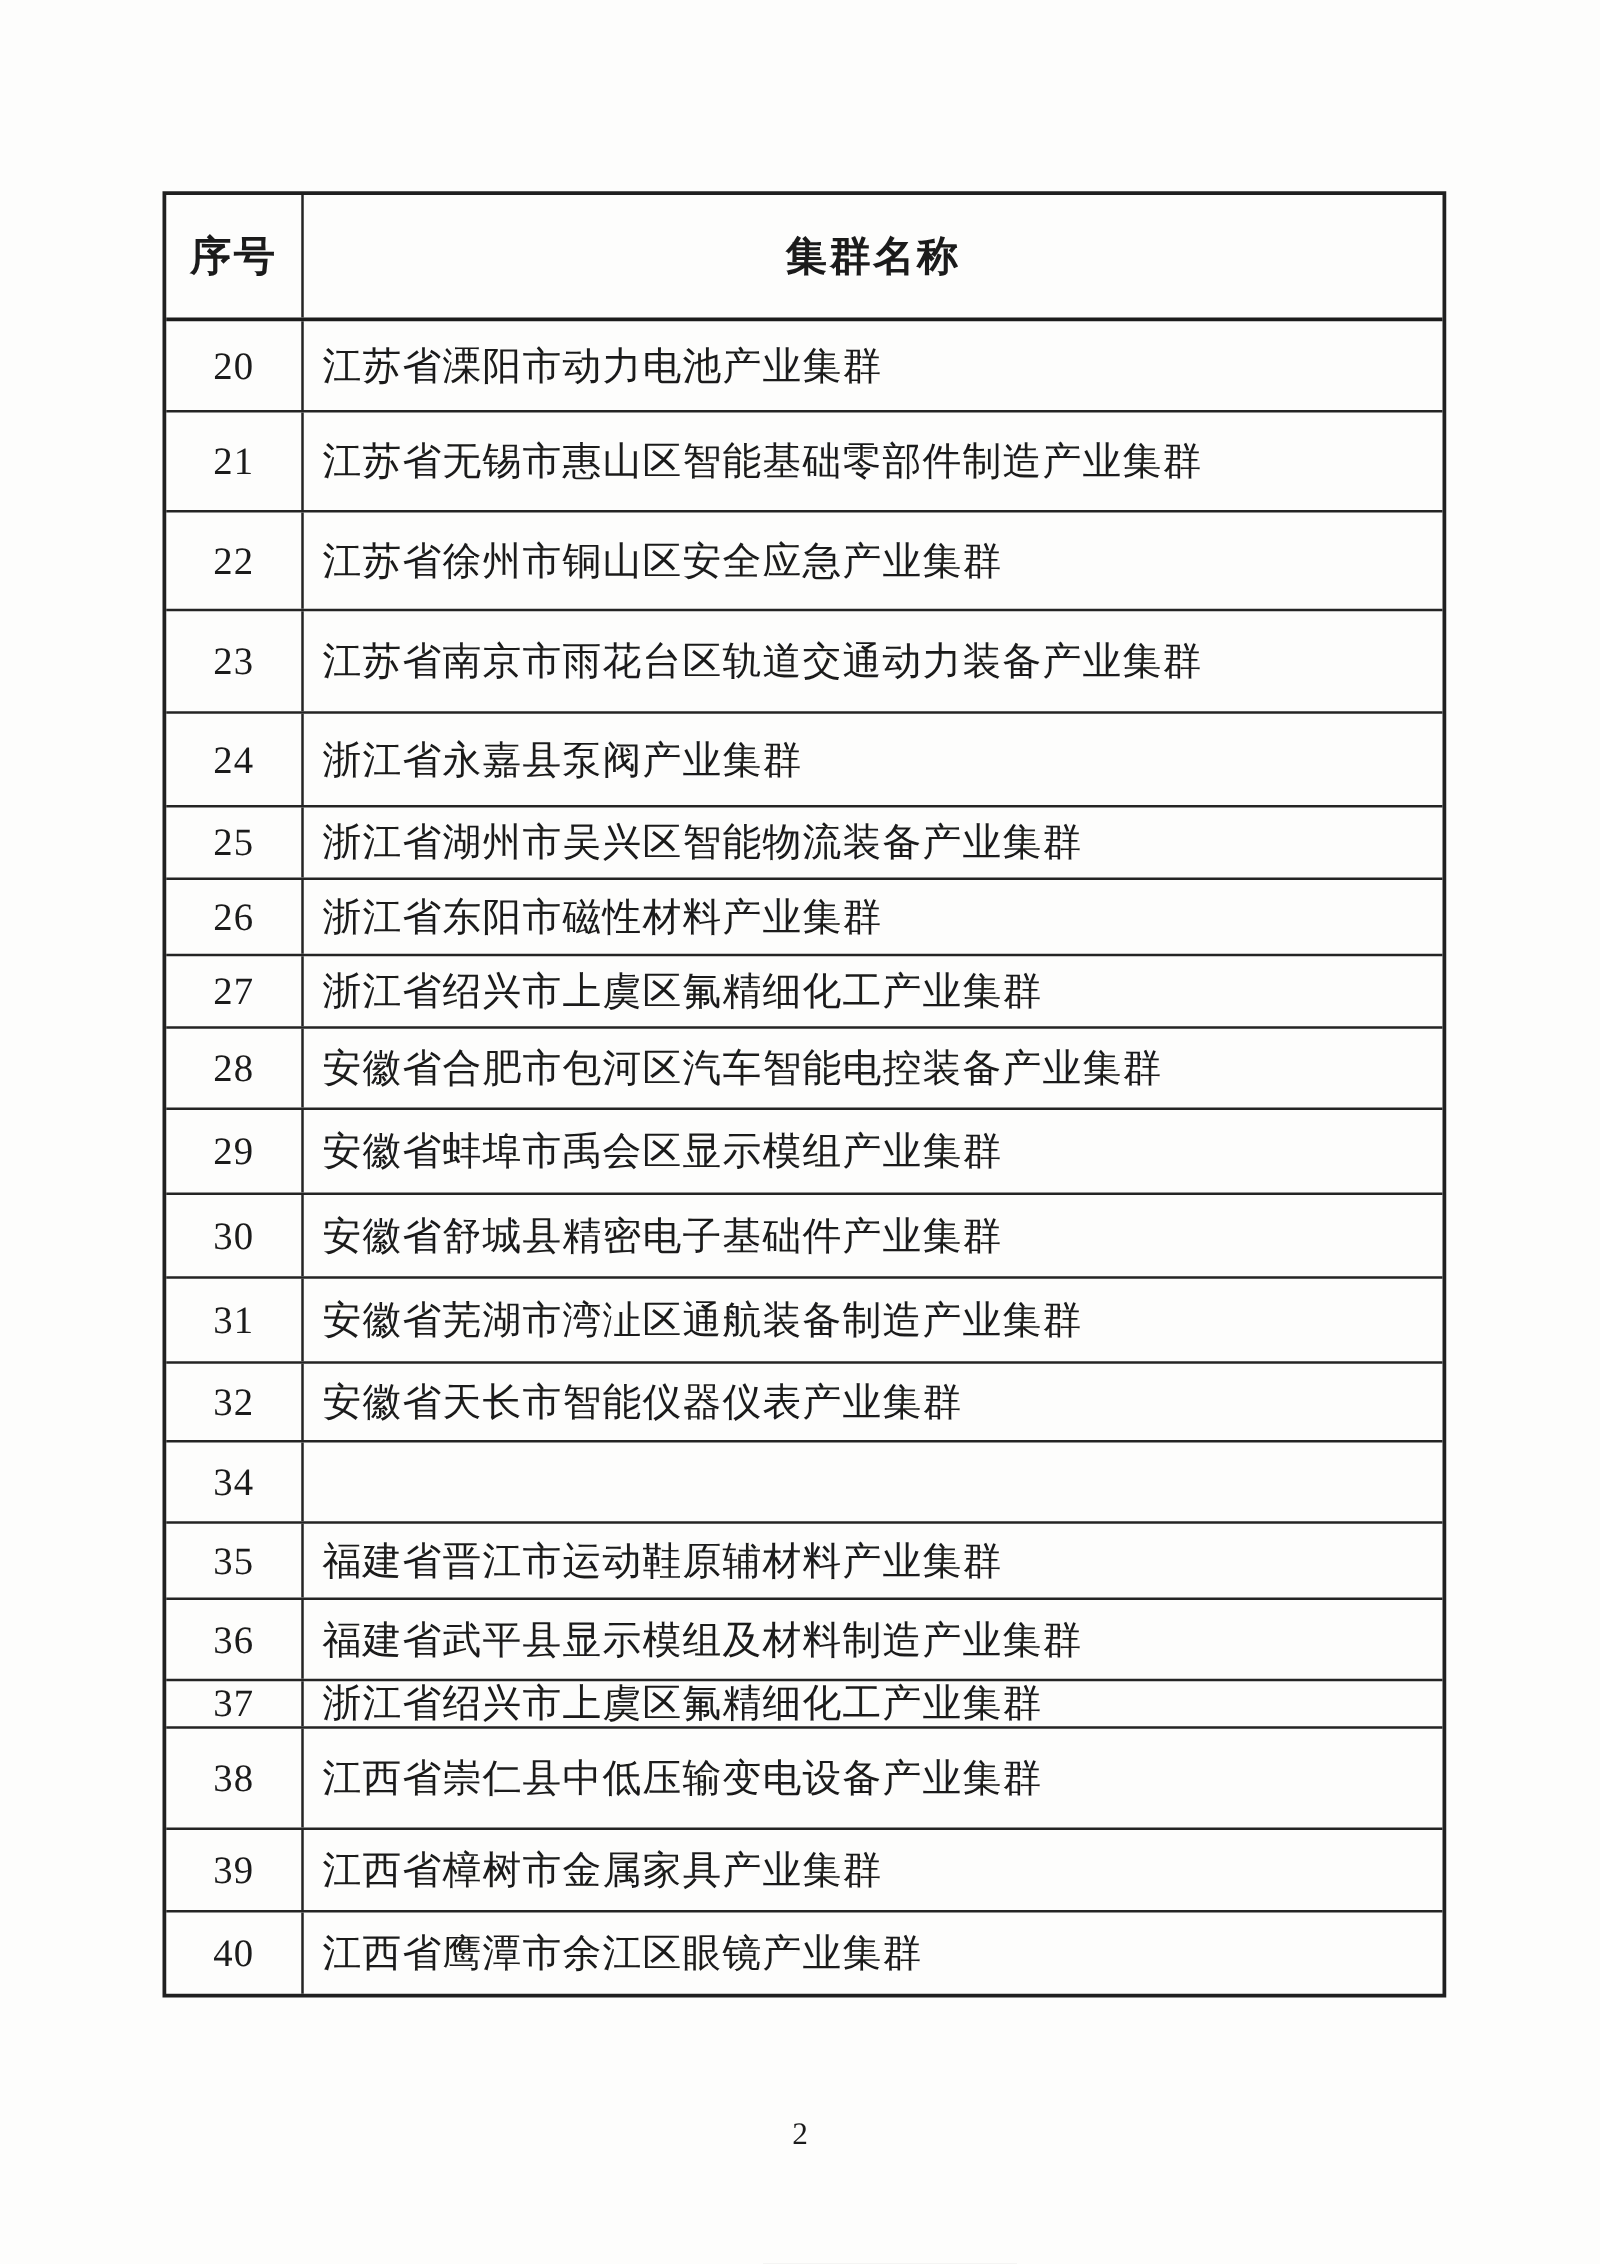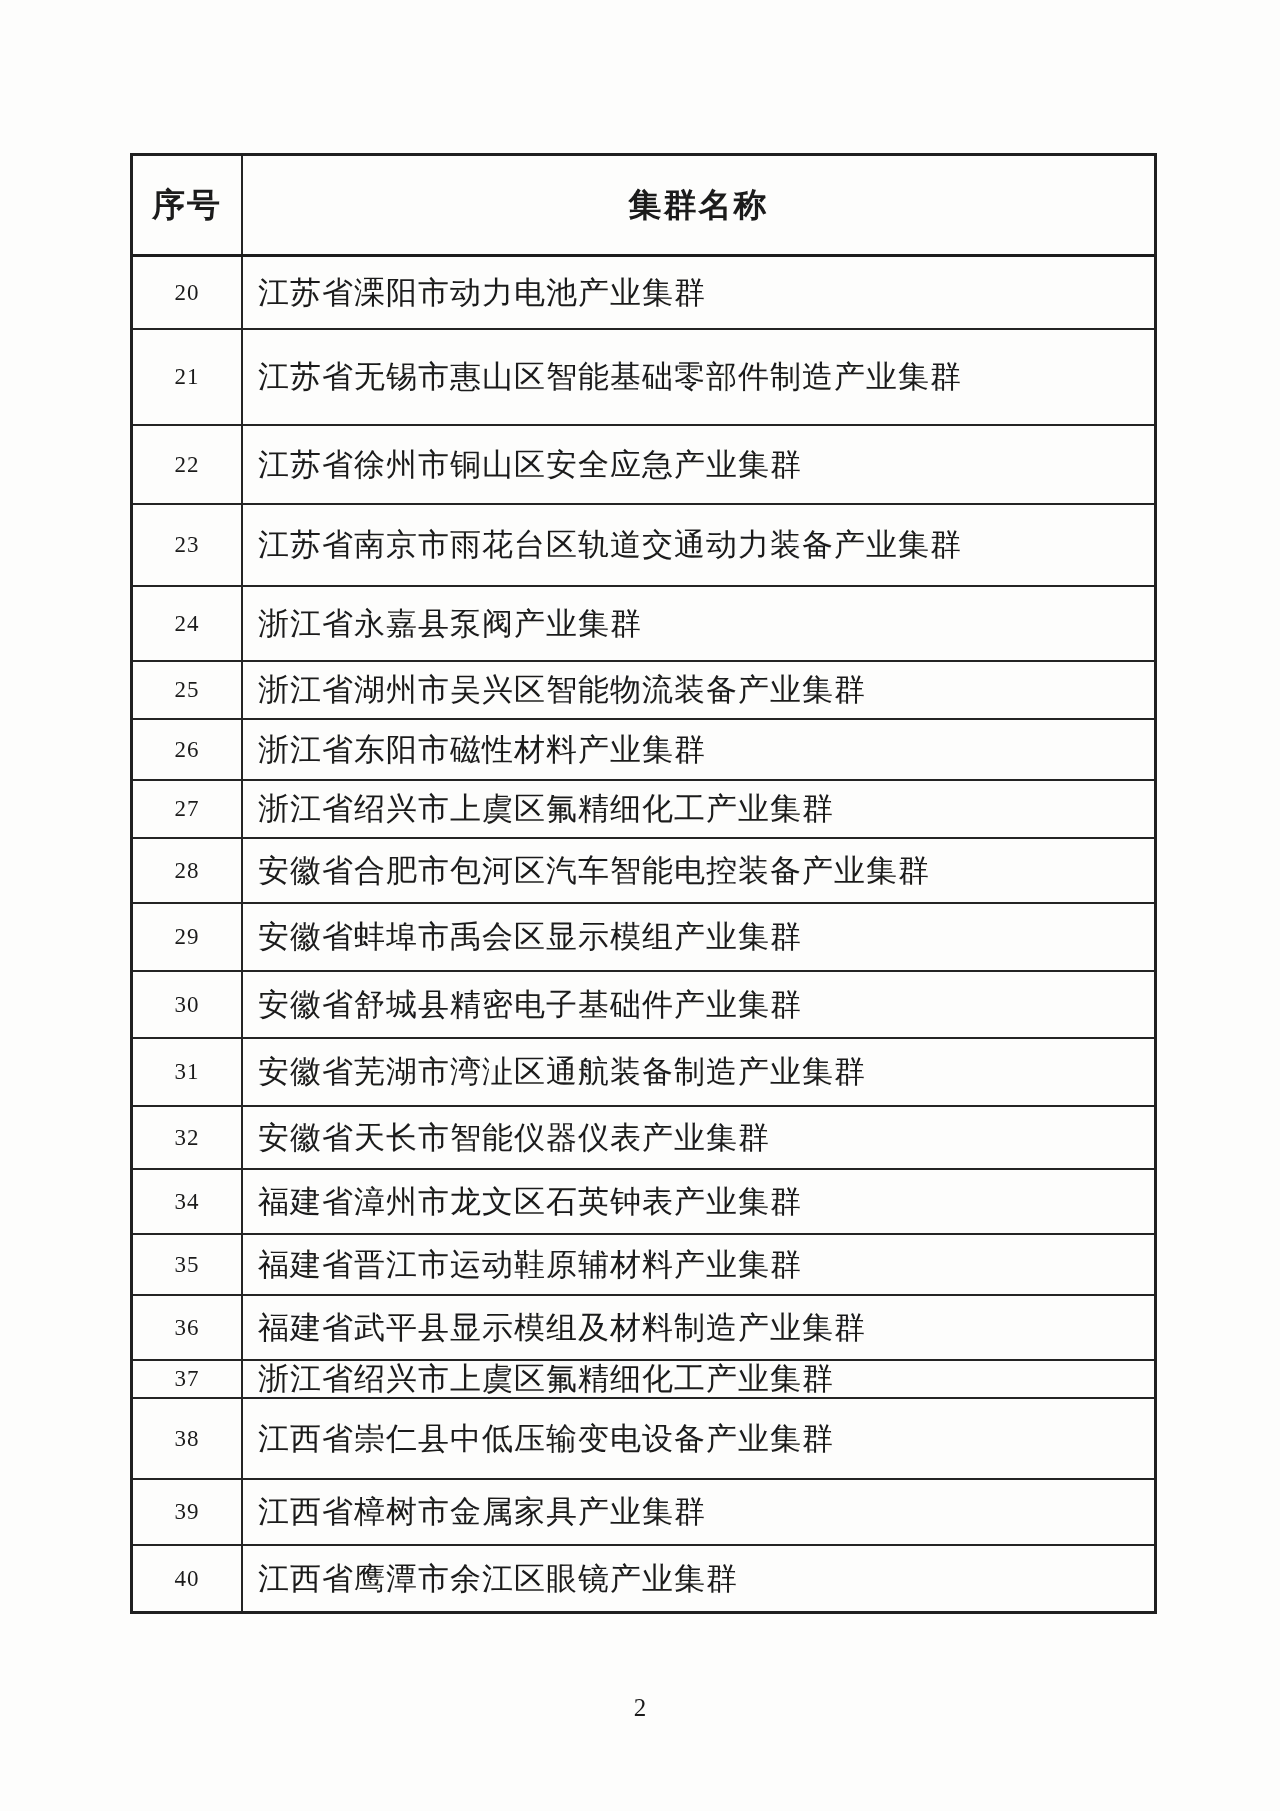--- a/index.html
+++ b/index.html
@@ -32,21 +32,21 @@
     height: 101px;
     border-bottom: 3px solid #1c1c1c;
   }
   .cell-no {
     width: 110px;
     flex: 0 0 110px;
     border-right: 2px solid #242424;
     display: flex;
     align-items: center;
     justify-content: center;
-    font-size: 23px;
+    font-size: 31px;
     letter-spacing: 1px;
   }
   .cell-name {
     flex: 1 1 auto;
     display: flex;
     align-items: center;
     padding-left: 15px;
     font-size: 31px;
     letter-spacing: 1px;
   }
@@ -77,21 +77,21 @@
 
     <div class="t-row header">
       <div class="cell-no">序号</div>
       <div class="cell-name">集群名称</div>
     </div>
 
     <div class="t-row" style="height:73px">
       <div class="cell-no">20</div>
       <div class="cell-name">江苏省溧阳市动力电池产业集群</div>
     </div>
-    <div class="t-row" style="height:96px">
+    <div class="t-row" style="height:80px">
       <div class="cell-no">21</div>
       <div class="cell-name">江苏省无锡市惠山区智能基础零部件制造产业集群</div>
     </div>
     <div class="t-row" style="height:79px">
       <div class="cell-no">22</div>
       <div class="cell-name">江苏省徐州市铜山区安全应急产业集群</div>
     </div>
     <div class="t-row" style="height:82px">
       <div class="cell-no">23</div>
       <div class="cell-name">江苏省南京市雨花台区轨道交通动力装备产业集群</div>
@@ -127,21 +127,20 @@
     <div class="t-row" style="height:68px">
       <div class="cell-no">31</div>
       <div class="cell-name">安徽省芜湖市湾沚区通航装备制造产业集群</div>
     </div>
     <div class="t-row" style="height:63px">
       <div class="cell-no">32</div>
       <div class="cell-name">安徽省天长市智能仪器仪表产业集群</div>
     </div>
     <div class="t-row" style="height:65px">
       <div class="cell-no">34</div>
-      <div class="cell-name">福建省漳州市龙文区石英钟表产业集群</div>
     </div>
     <div class="t-row" style="height:61px">
       <div class="cell-no">35</div>
       <div class="cell-name">福建省晋江市运动鞋原辅材料产业集群</div>
     </div>
     <div class="t-row" style="height:65px">
       <div class="cell-no">36</div>
       <div class="cell-name">福建省武平县显示模组及材料制造产业集群</div>
     </div>
     <div class="t-row" style="height:38px">

